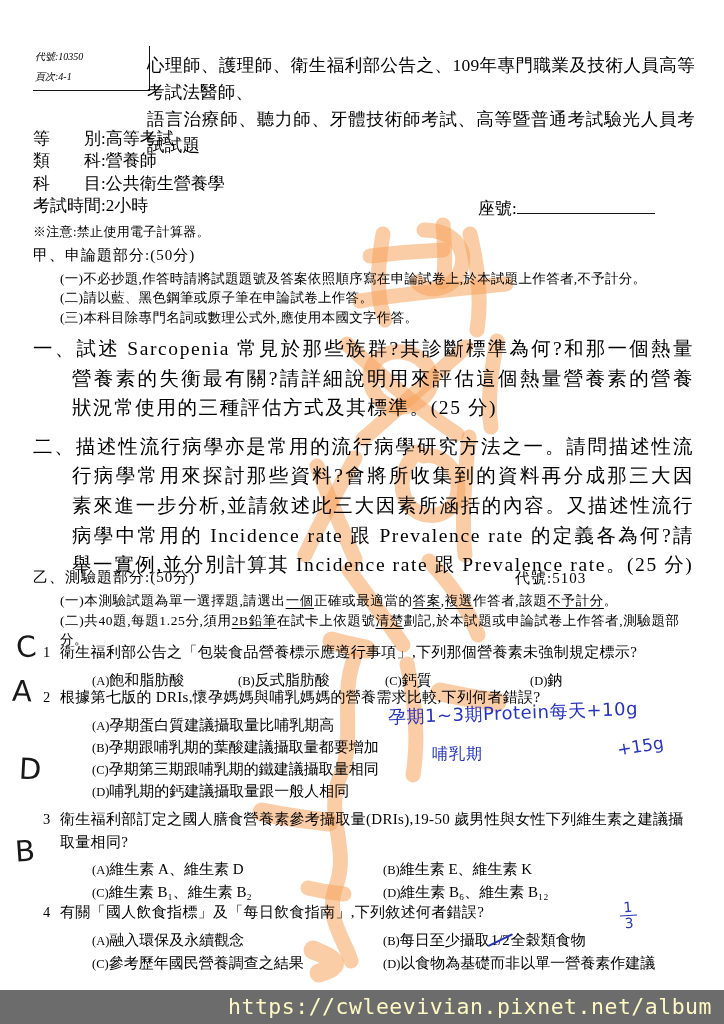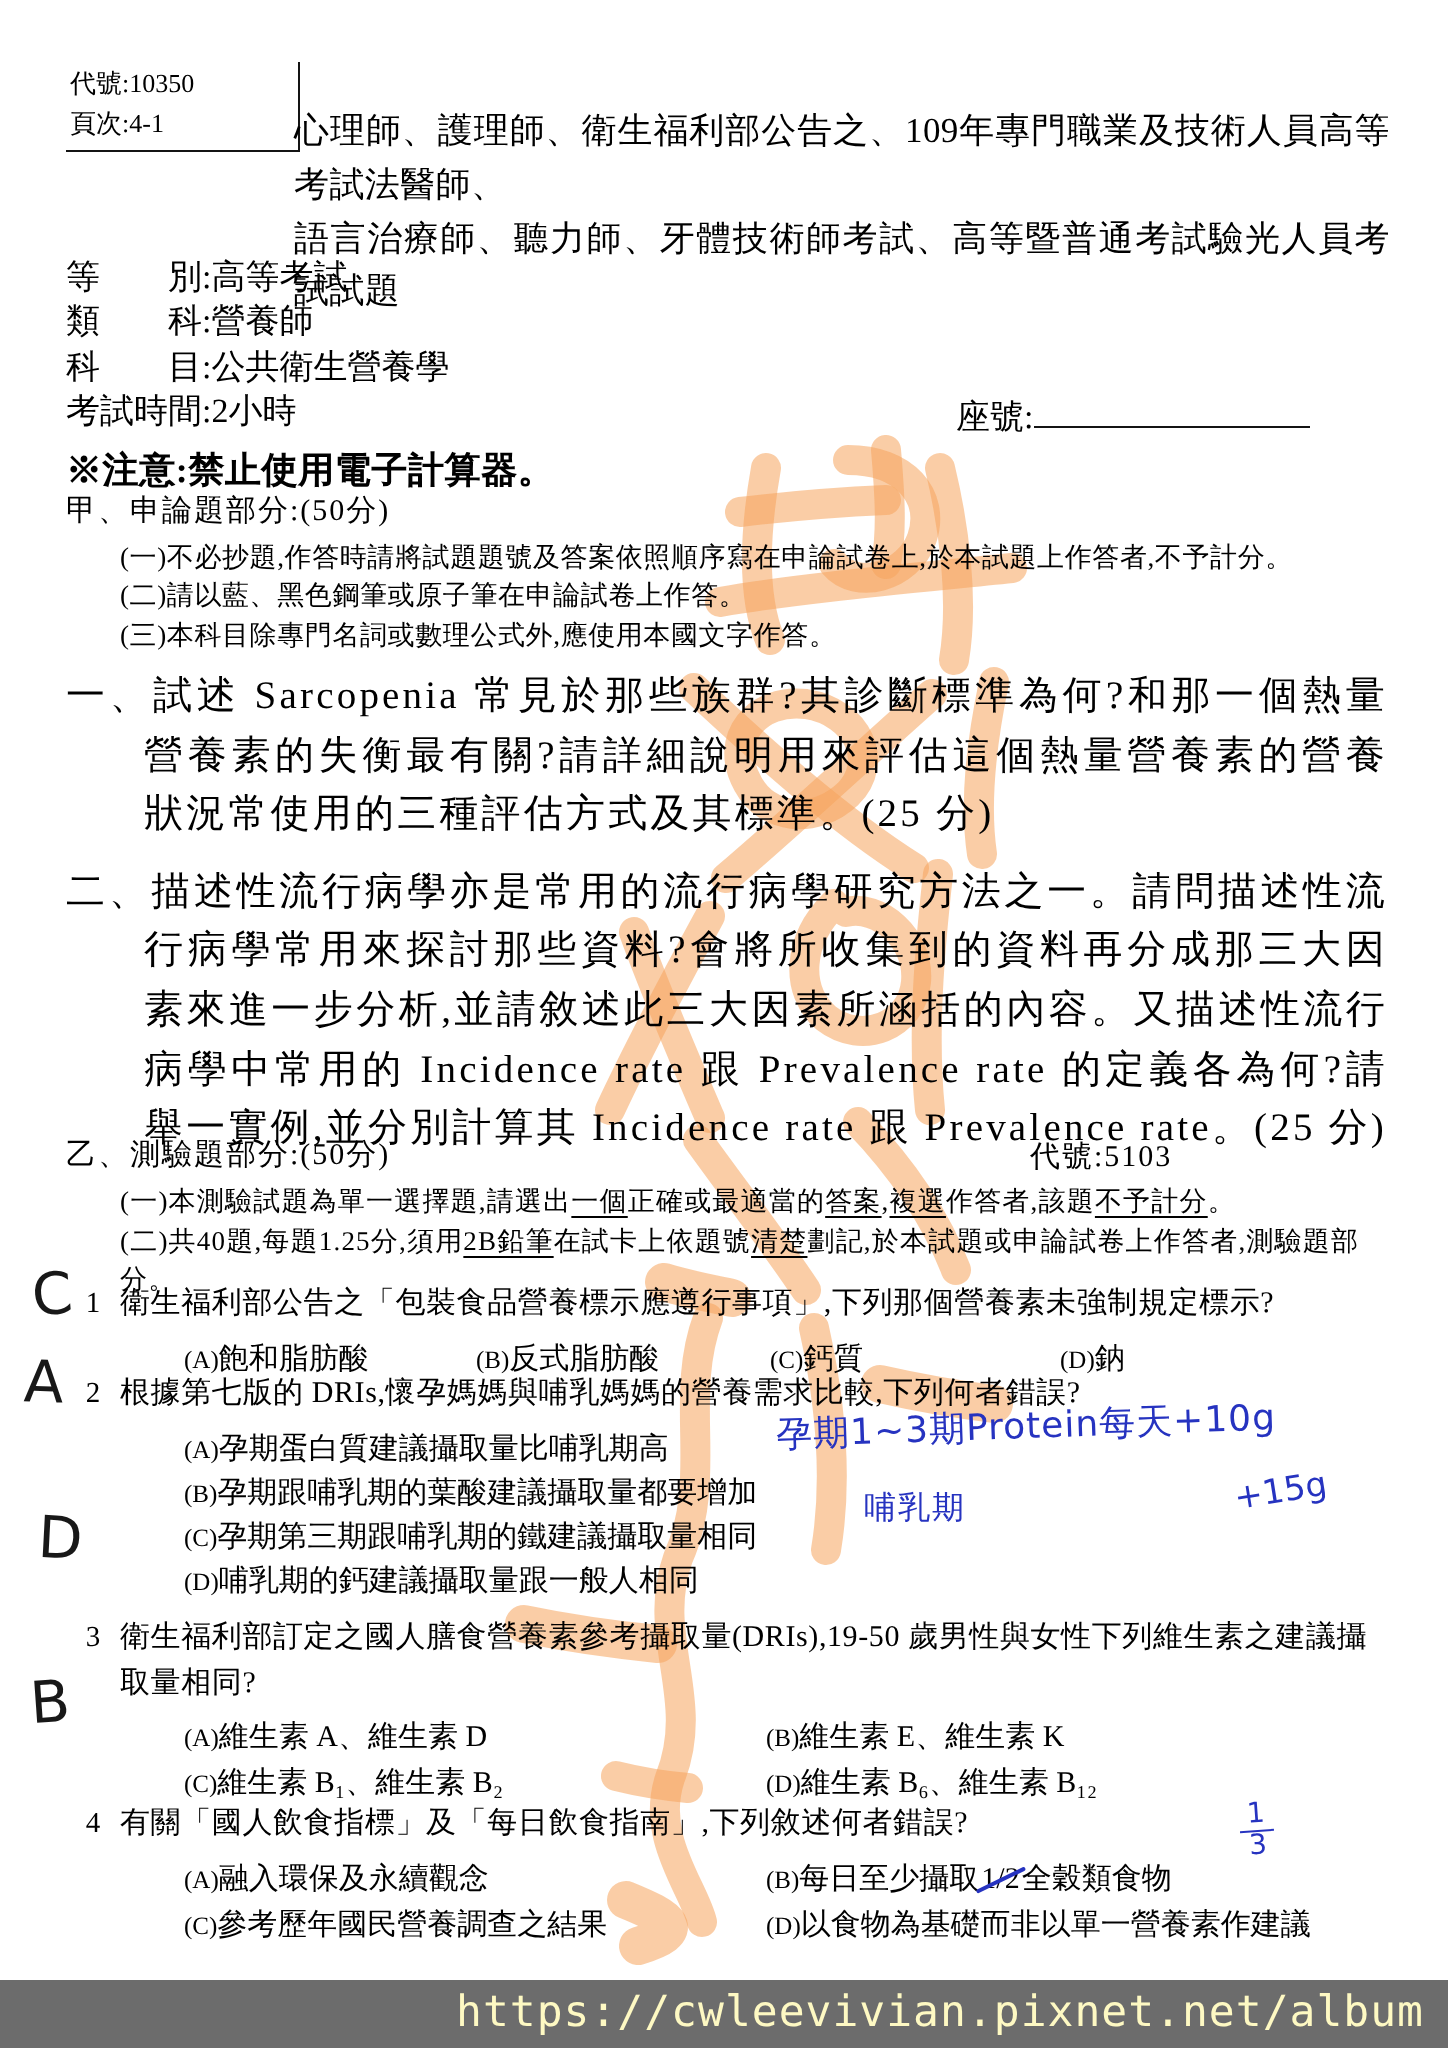--- a/index.html
+++ b/index.html
@@ -1,28 +1,28 @@
 <!DOCTYPE html>
 <html><head>
 <meta charset="utf-8">
 <style>
   html,body{margin:0;padding:0;background:#fff;}
   .page{position:relative;width:724px;height:1024px;background:#ffffff;overflow:hidden;
         font-family:"Liberation Serif","DejaVu Serif",serif;color:#000;}
 
   
-  .header-box{position:absolute;left:33px;top:31px;width:106px;padding:1px 8px 3px 2px;
+  .header-box{position:absolute;left:33px;top:46px;width:106px;padding:1px 8px 3px 2px;
               border-right:1.6px solid #141414;border-bottom:1.6px solid #141414;
-              font-size:13px;line-height:20px;white-space:nowrap;}
+              font-size:10px;line-height:20px;white-space:nowrap;font-style:italic;}
   .title{position:absolute;left:147px;top:52px;width:548px;font-size:17.5px;line-height:26.8px;
          text-align:justify;letter-spacing:.2px;}
   .info{position:absolute;left:33px;top:128px;font-size:17px;line-height:22.4px;}
   .seat{position:absolute;left:478px;top:196px;font-size:17px;}
   .seat .blank{display:inline-block;width:138px;height:17px;border-bottom:1.4px solid #141414;}
-  .notice{position:absolute;left:33px;top:223px;font-size:18px;letter-spacing:.3px;font-weight:bold;}
+  .notice{position:absolute;left:33px;top:223px;font-size:13px;letter-spacing:.3px;}
 
   
   .sec-jia{position:absolute;left:33px;top:246px;width:660px;}
   .sec-head{font-size:15px;letter-spacing:1px;}
   .sec-notes{margin-top:4px;padding-left:27px;font-size:13.5px;line-height:19.4px;letter-spacing:.3px;}
   .essayqs{position:absolute;left:33px;top:334px;width:661px;}
   .essay{font-size:19.5px;line-height:29.6px;text-align:justify;letter-spacing:1.6px;
          padding-left:39px;text-indent:-39px;margin:0 0 9px 0;}
 
   

